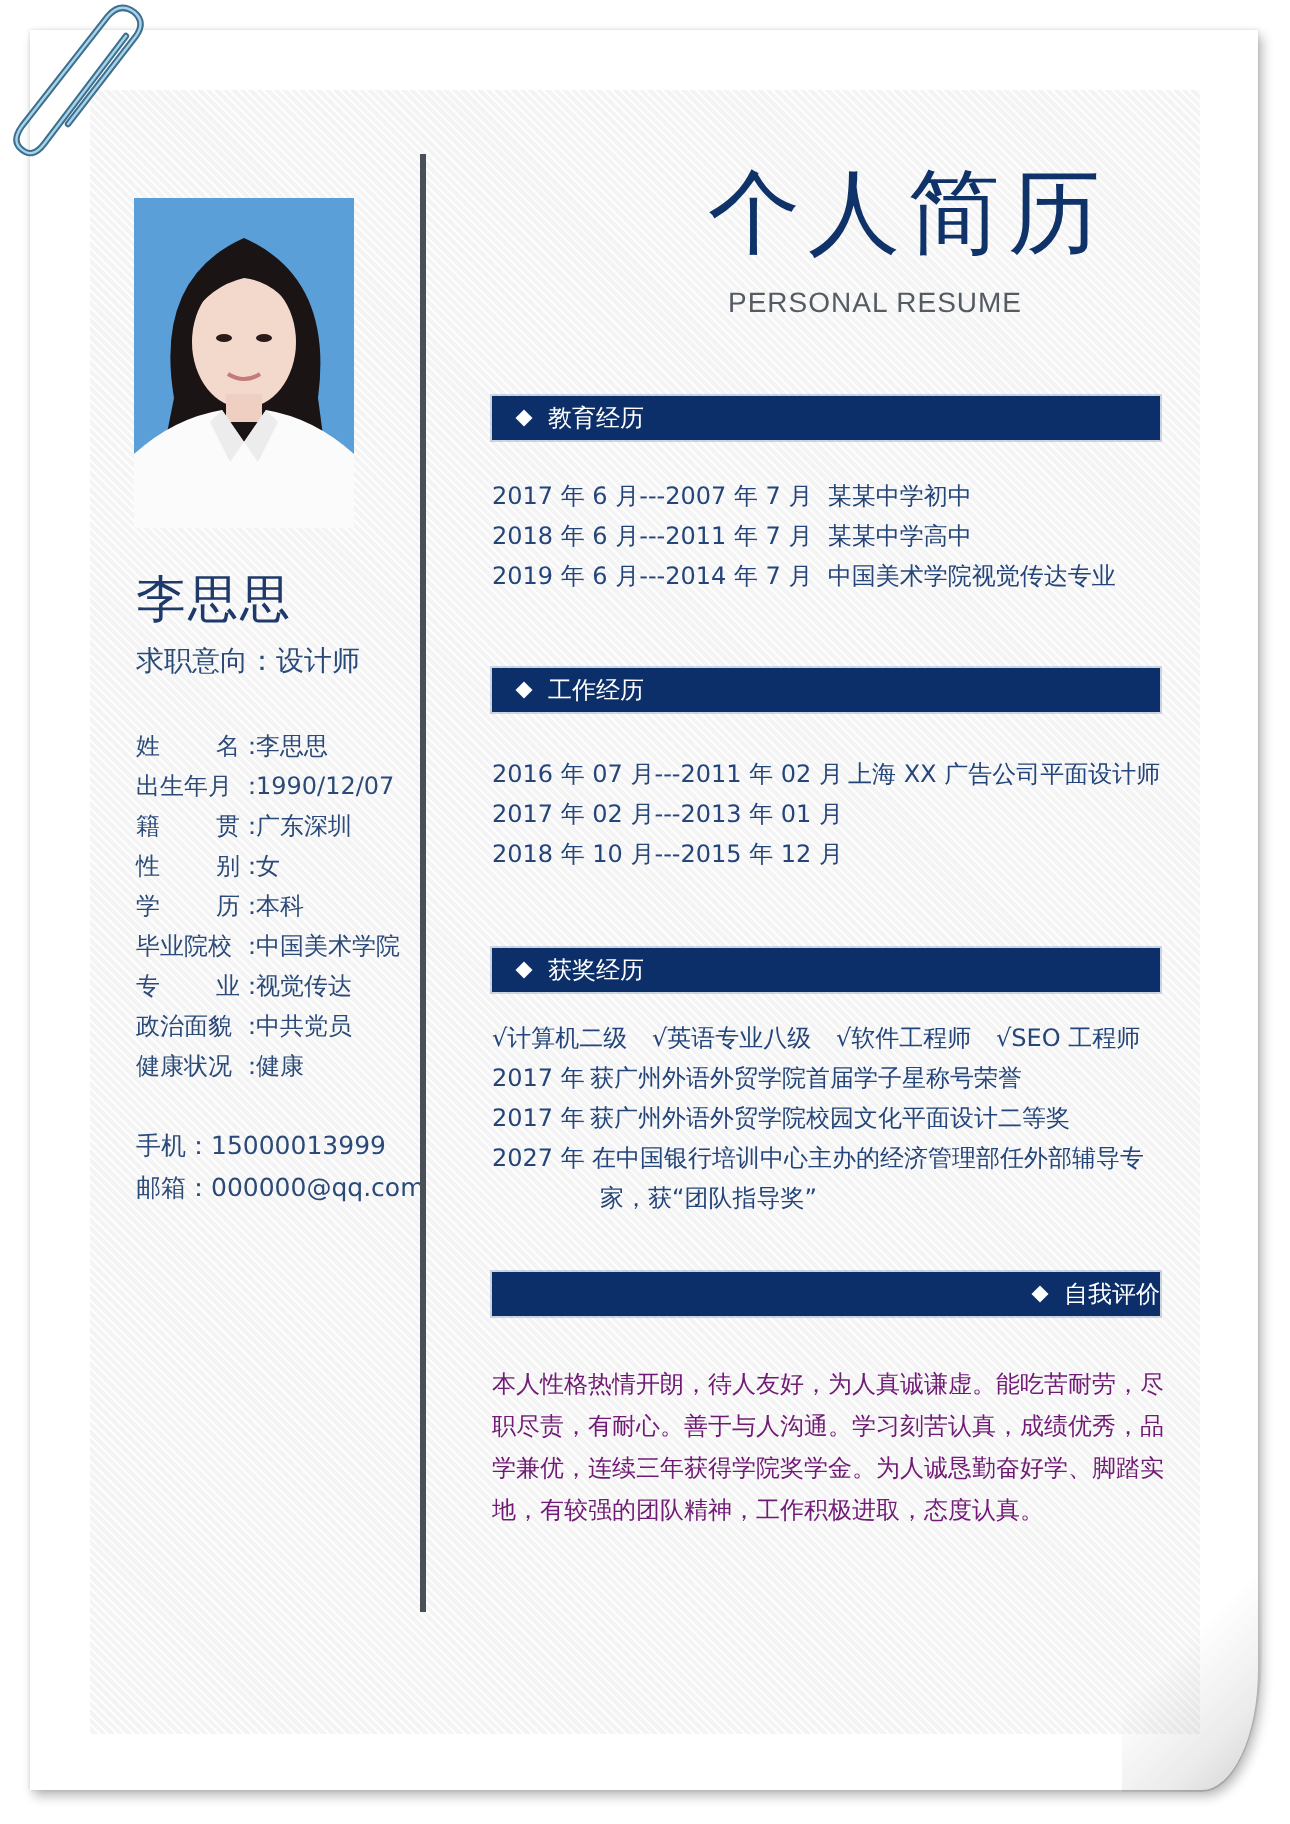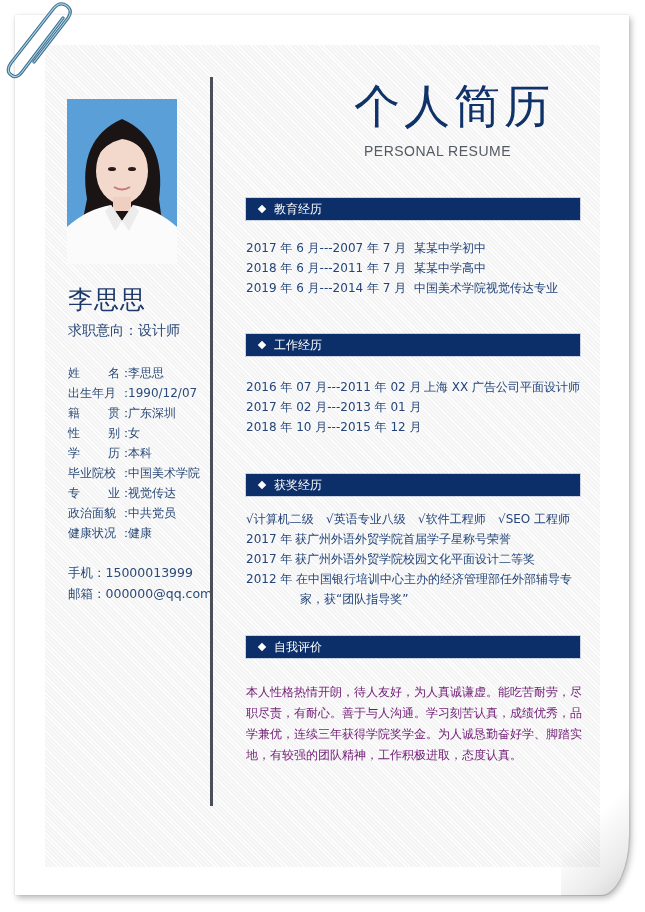--- a/index.html
+++ b/index.html
@@ -218,25 +218,25 @@
   </div>
   <div class="row">
       <span style="width:49px">2017 年</span>
       <span>获广州外语外贸学院首届学子星称号荣誉</span>
     </div>
   <div class="row">
       <span style="width:49px">2017 年</span>
       <span>获广州外语外贸学院校园文化平面设计二等奖</span>
     </div>
   <div class="row">
-      <span style="width:50px">2012 年</span>
+      <span style="width:50px">2027 年</span>
       <span>在中国银行培训中心主办的经济管理部任外部辅导专</span>
     </div>
   <div class="row">
       <span style="width:54px"></span>
       <span>家，获“团队指导奖”</span>
     </div>
 </div>
 
-<div class="bar" style="top:636px;">
+<div class="bar" style="top:636px;text-align:right;">
   <span class="dia"></span><span>自我评价</span>
 </div>
 <div class="eval">本人性格热情开朗，待人友好，为人真诚谦虚。能吃苦耐劳，尽职尽责，有耐心。善于与人沟通。学习刻苦认真，成绩优秀，品学兼优，连续三年获得学院奖学金。为人诚恳勤奋好学、脚踏实地，有较强的团队精神，工作积极进取，态度认真。</div>
 
 </body></html>

